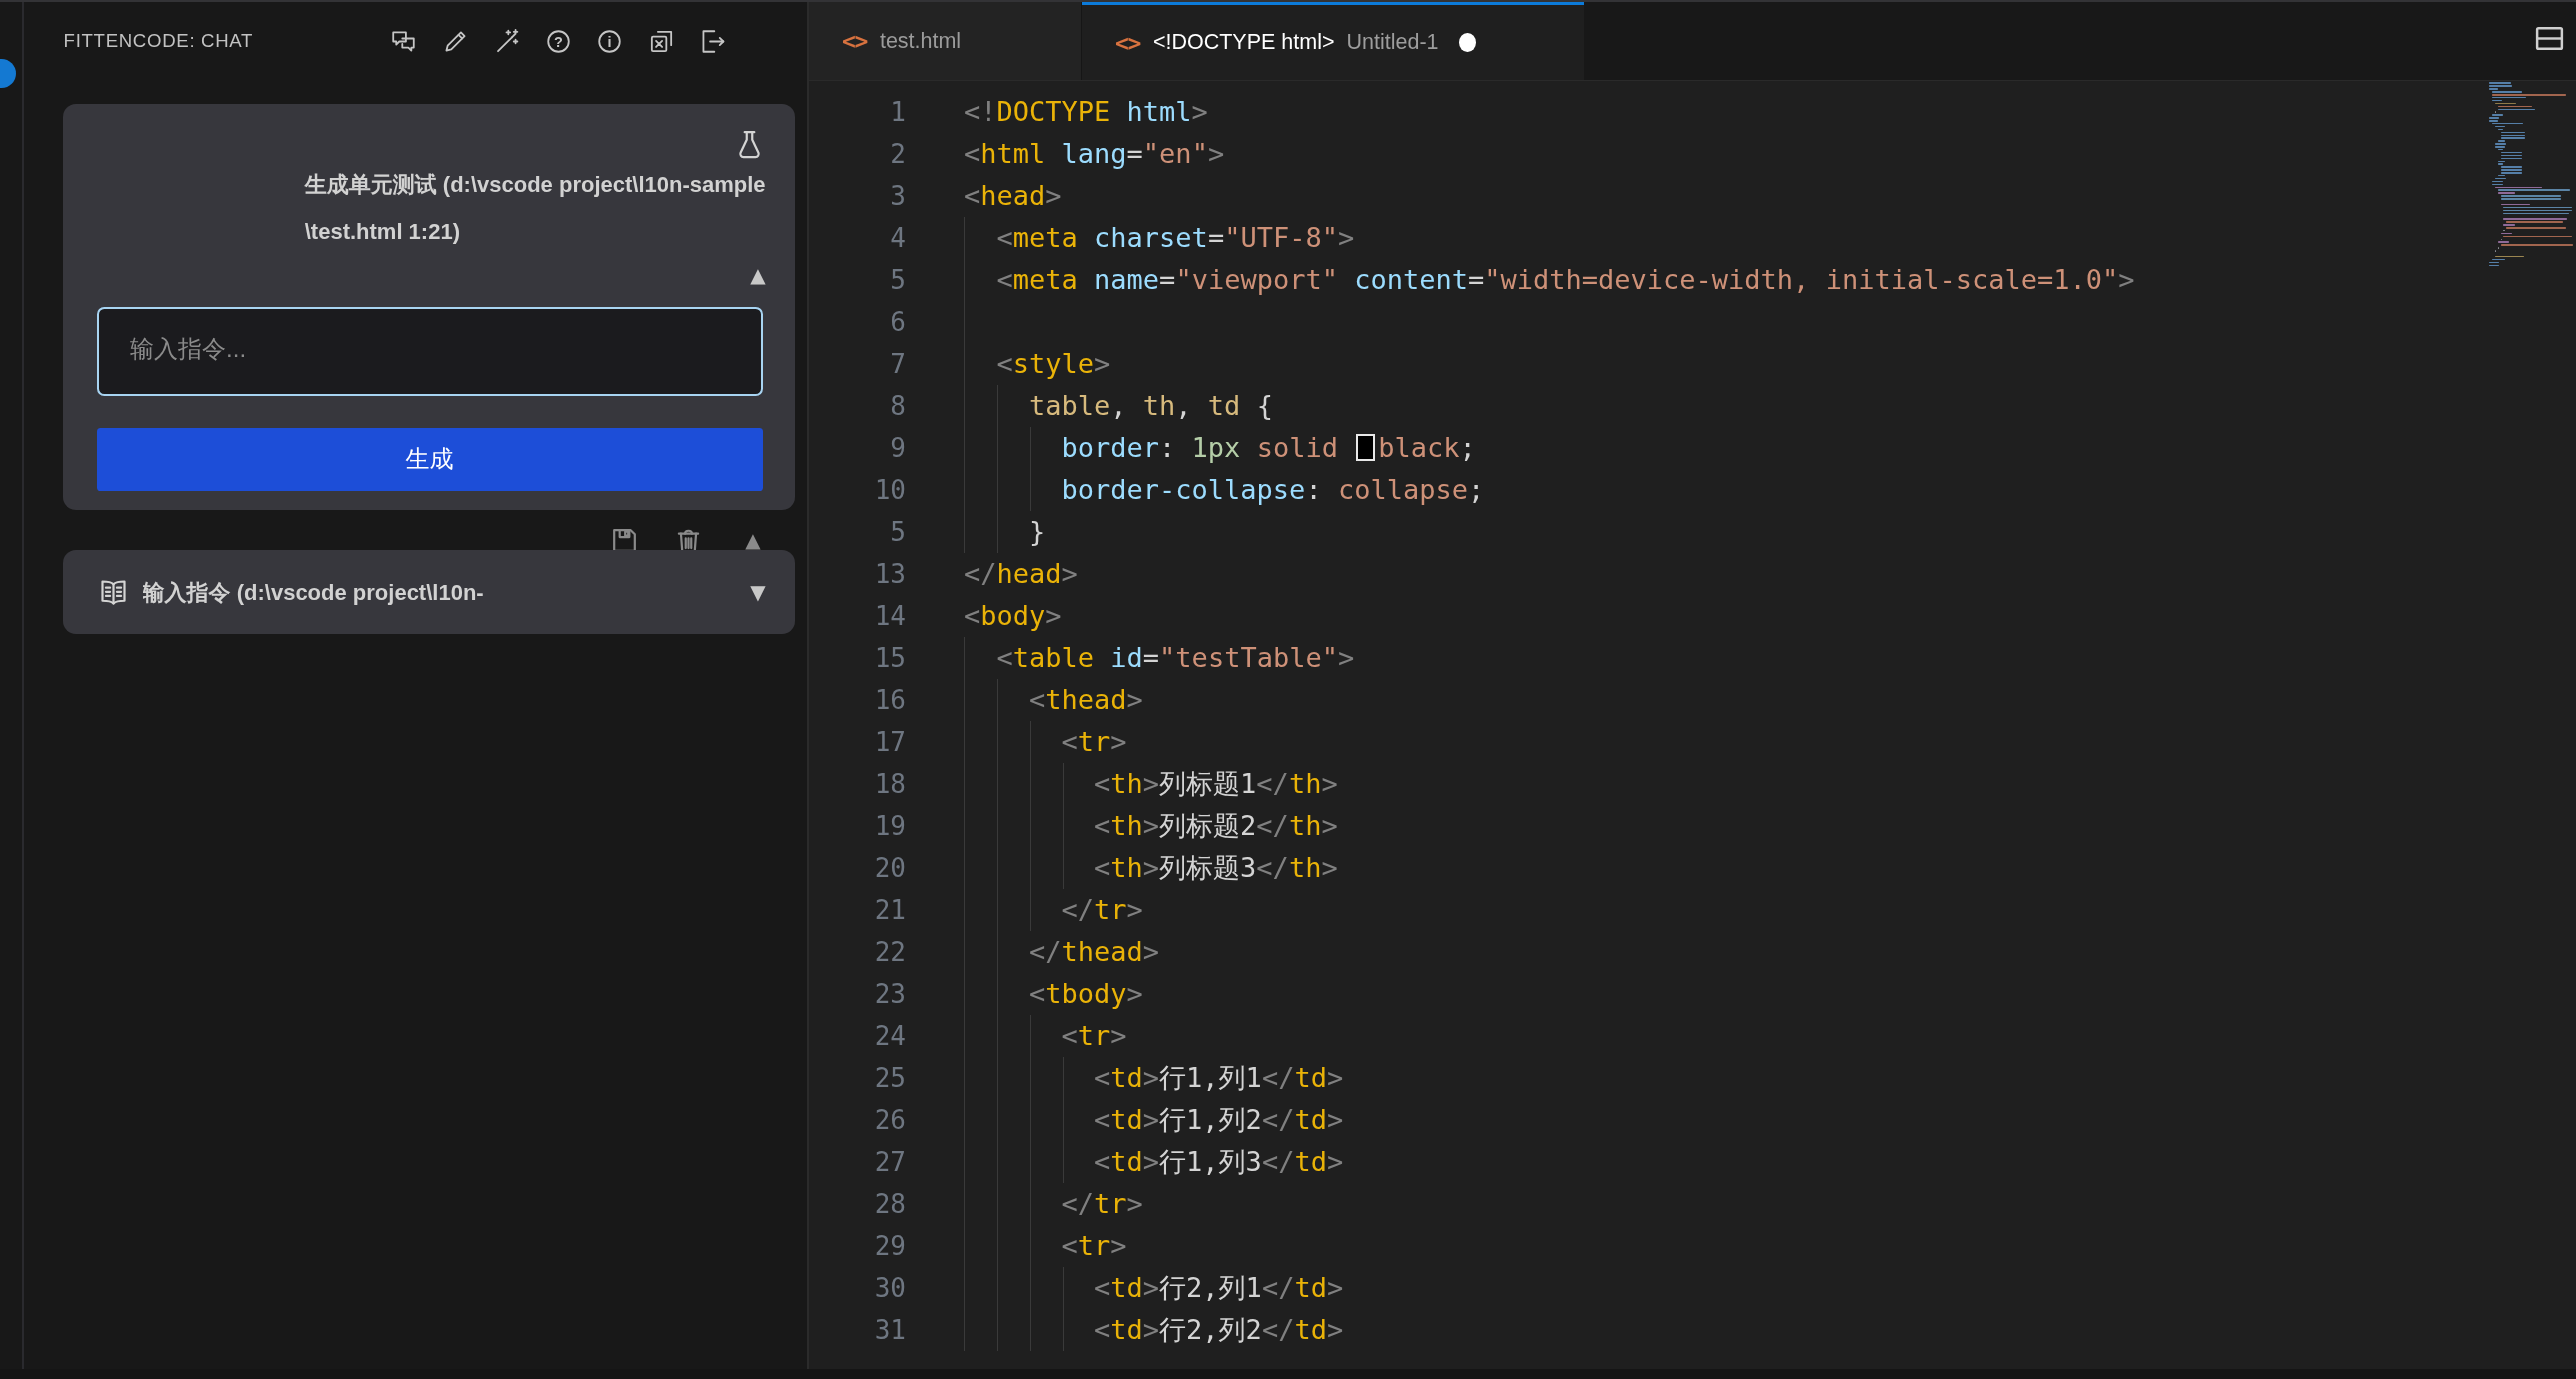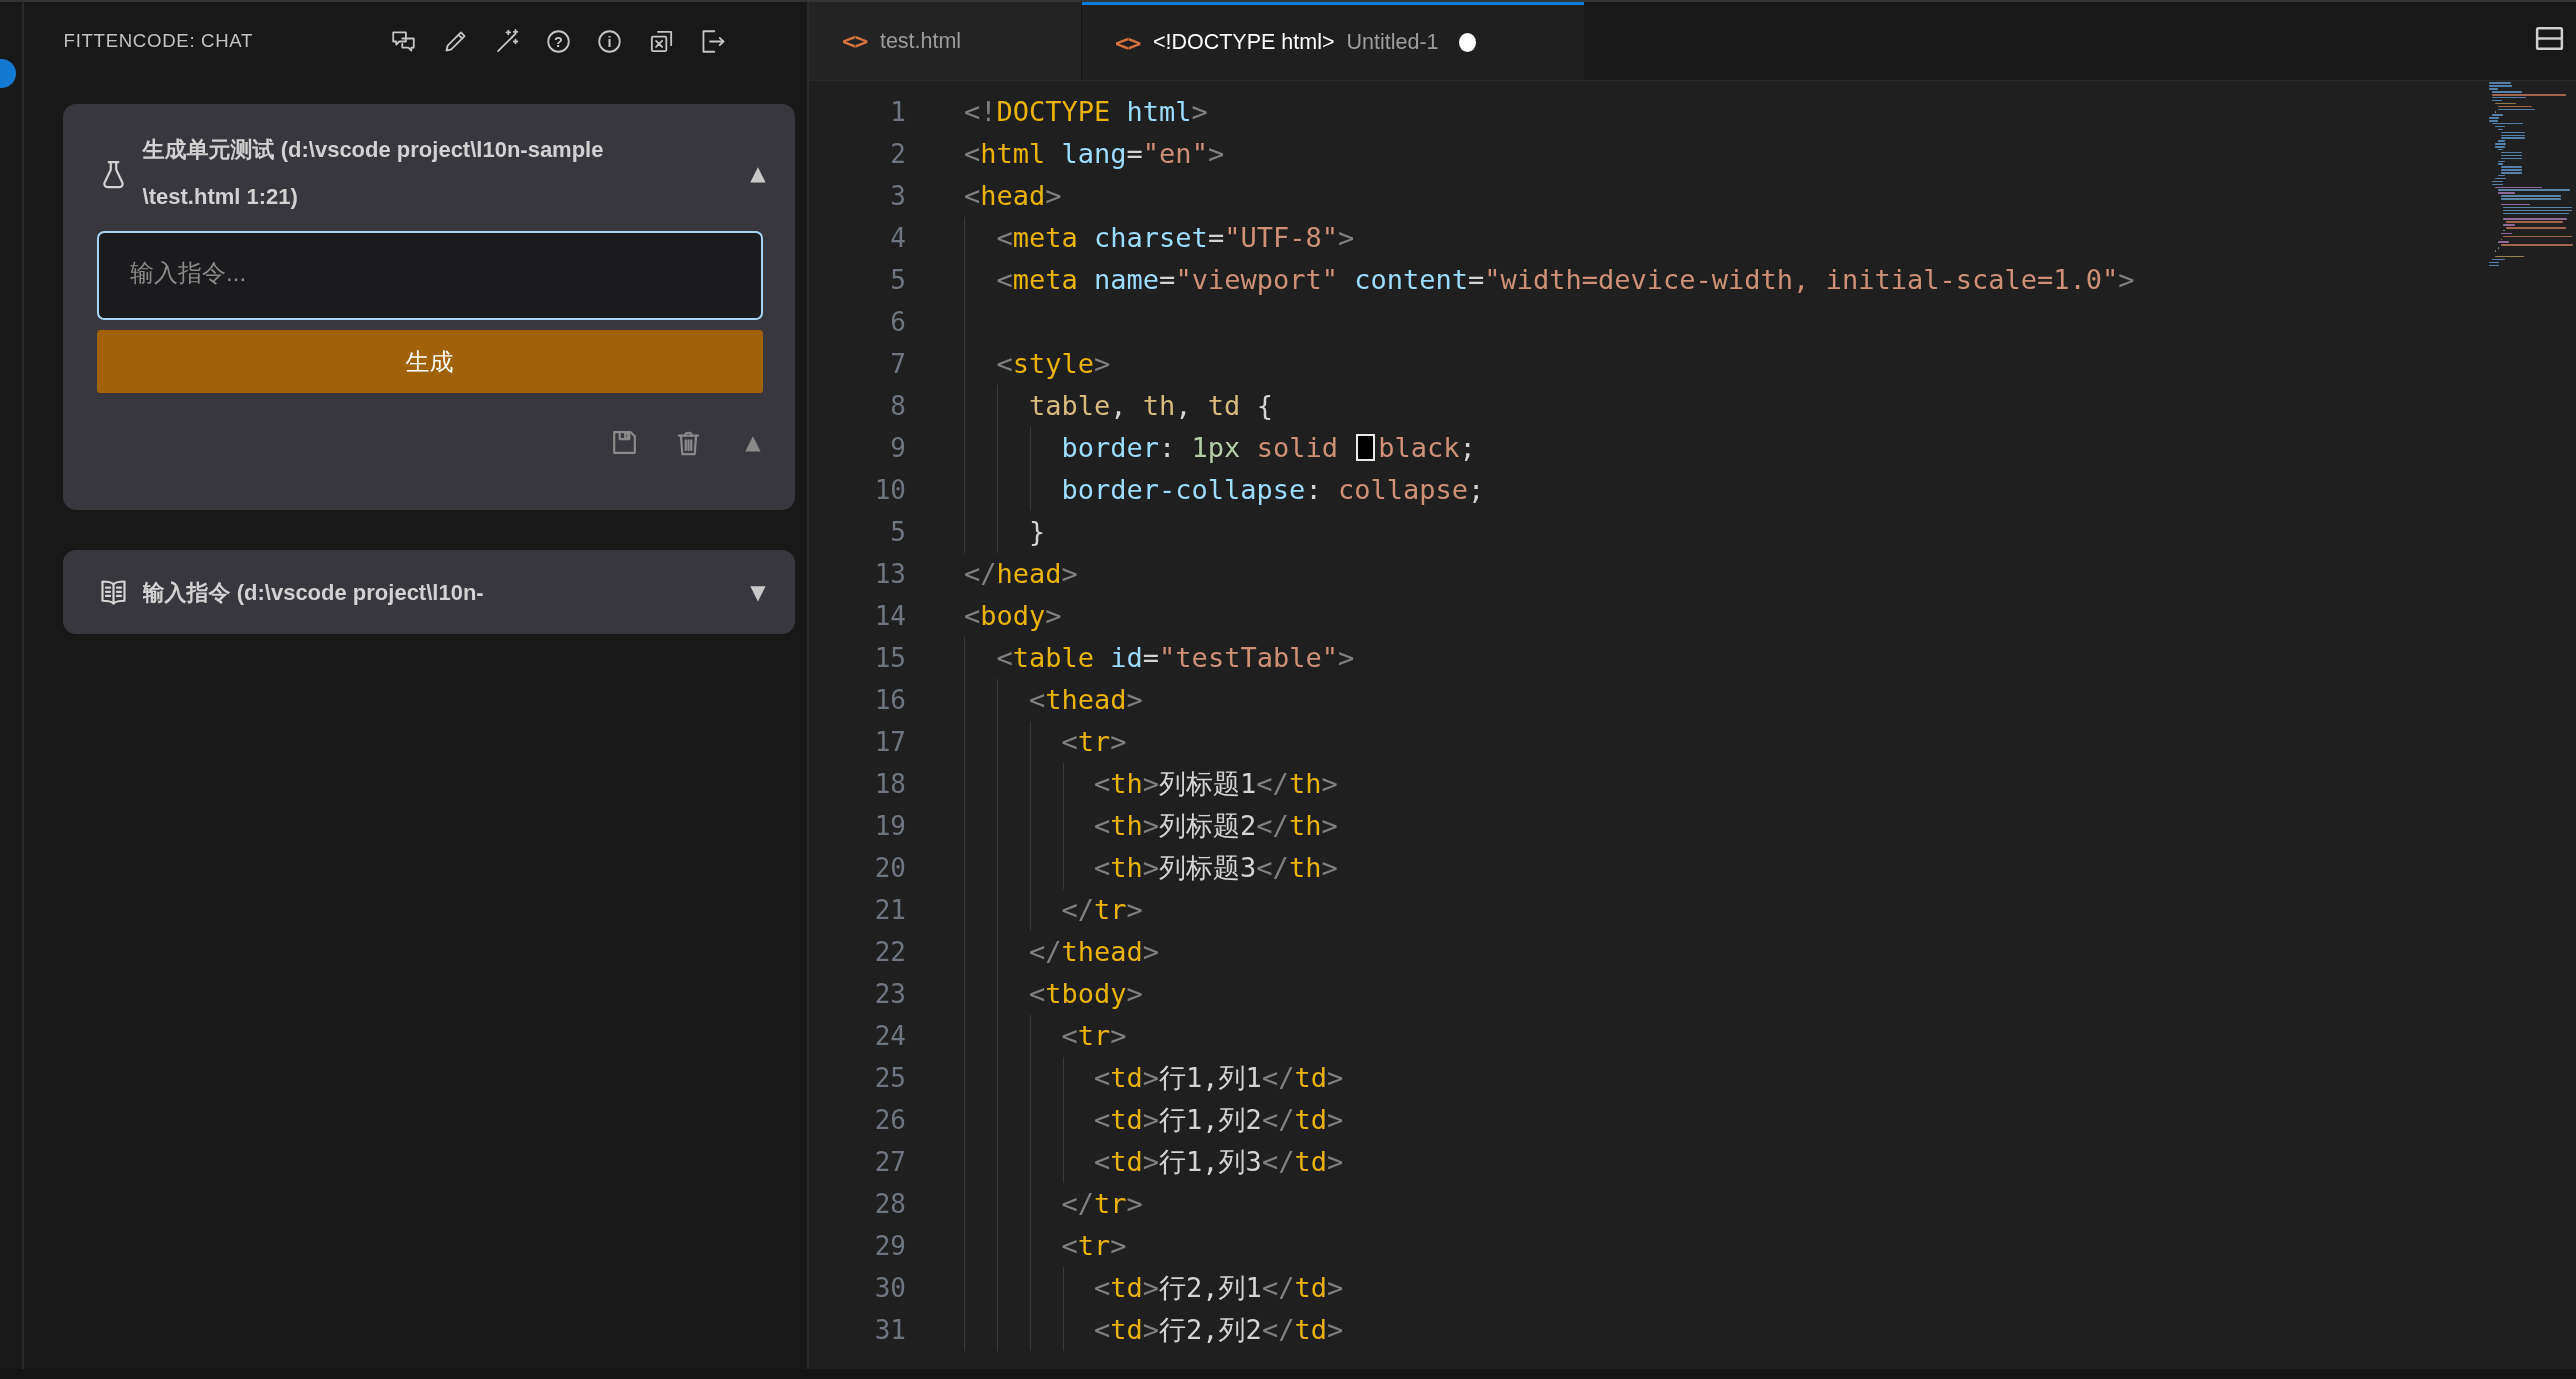--- a/index.html
+++ b/index.html
@@ -17,30 +17,30 @@
   .sidebar-header{display:flex;align-items:center;justify-content:space-between;
                   padding:24px 80px 0 40px;}
   .sidebar-title{font-size:18.6px;color:#c2c2c2;letter-spacing:0.7px;}
   .sidebar-toolbar{display:flex;gap:21.5px;align-items:center;}
   .icon-btn{width:30px;height:30px;display:flex;align-items:center;justify-content:center;cursor:pointer;}
   .icon-btn svg{width:29px;height:29px;stroke:#c5c5c5;fill:none;stroke-width:1.5;stroke-linecap:round;stroke-linejoin:round;}
   .icon-btn svg text{stroke:none;fill:#c5c5c5;font-family:"Liberation Sans",sans-serif;font-weight:bold;}
 
   .card{position:absolute;left:39px;width:732px;background:#37373d;border-radius:13px;color:#cfcfcf;}
   .card1{top:102px;height:406px;padding:0;}
-  .card-head{display:flex;align-items:center;padding:21.5px 29px 0 34px;}
+  .card-head{display:flex;align-items:flex-end;padding:21.5px 29px 0 34px;flex-direction:column;}
   .card-head svg{width:33px;height:33px;stroke:#d4d4d4;fill:none;stroke-width:1.6;stroke-linecap:round;stroke-linejoin:round;flex:none;margin-top:2.9px;}
   .card-title{font-size:22px;font-weight:bold;color:#d2d2d2;margin-left:13px;line-height:47px;flex:1;}
   .caret{font-size:20px;color:#c8c8c8;margin-left:8.6px;line-height:40px;cursor:pointer;font-family:"DejaVu Sans",sans-serif;}
   .cmd-input-wrap{margin:11.5px 34px 0 34px;}
   .cmd-input{width:666px;height:89px;box-sizing:border-box;background:#1b1b1e;border:2.1px solid #a8d4f2;
              border-radius:7.2px;color:#d4d4d4;font-size:24px;padding:24px 31.5px;outline:none;resize:none;
              font-family:"Liberation Sans",sans-serif;}
   .cmd-input::placeholder{color:#8b8b8b;}
-  .generate-btn{display:block;margin:8px 34px 0 34px;width:666px;height:63px;background:#a16207;border:none;
+  .generate-btn{display:block;margin:30px 34px 0 34px;width:666px;height:63px;background:#1d4ed8;border:none;
                 border-radius:3.6px;color:#ffffff;font-size:24px;font-family:"Liberation Sans",sans-serif;cursor:pointer;}
   .card-actions{display:flex;justify-content:flex-end;align-items:center;gap:31.5px;margin:33px 34px 0 0;}
   .card-actions svg{width:33px;height:33px;stroke:#8a8a8a;fill:none;stroke-width:1.6;stroke-linecap:round;stroke-linejoin:round;cursor:pointer;}
   .card-actions .caret{color:#8a8a8a;line-height:33px;}
 
   .card2{top:548px;height:84px;display:flex;align-items:center;padding:0 29px 0 34px;box-sizing:border-box;}
   .card2 svg{width:33px;height:33px;stroke:#d4d4d4;fill:none;stroke-width:1.6;stroke-linecap:round;stroke-linejoin:round;flex:none;}
   .card2 .card-title{line-height:29px;white-space:nowrap;overflow:hidden;}
 
   

